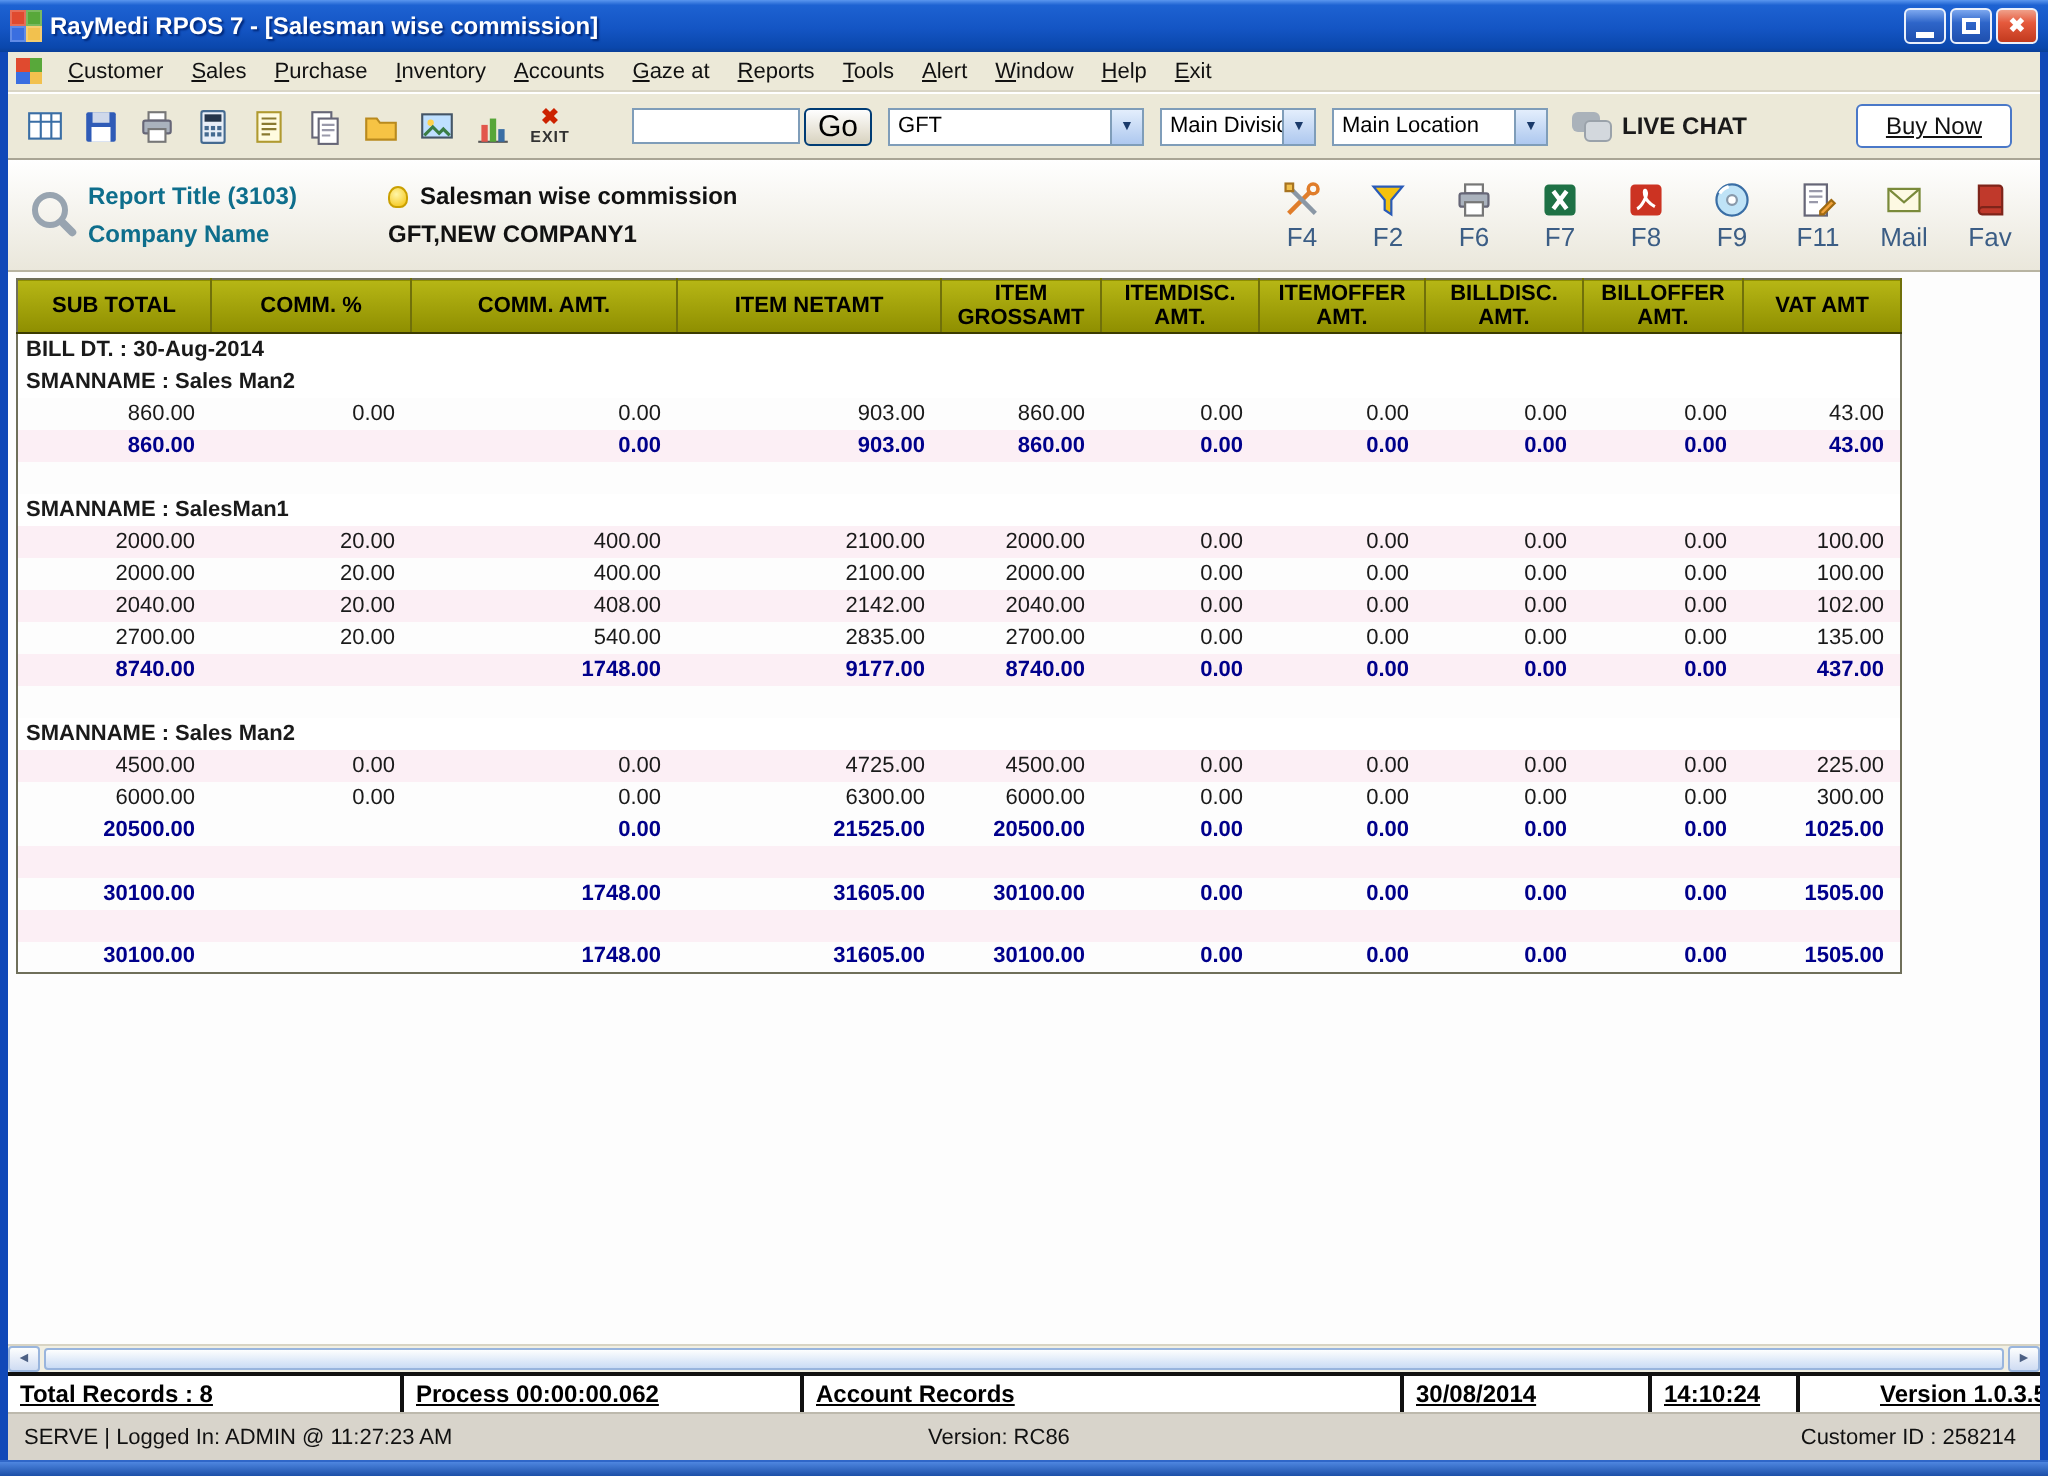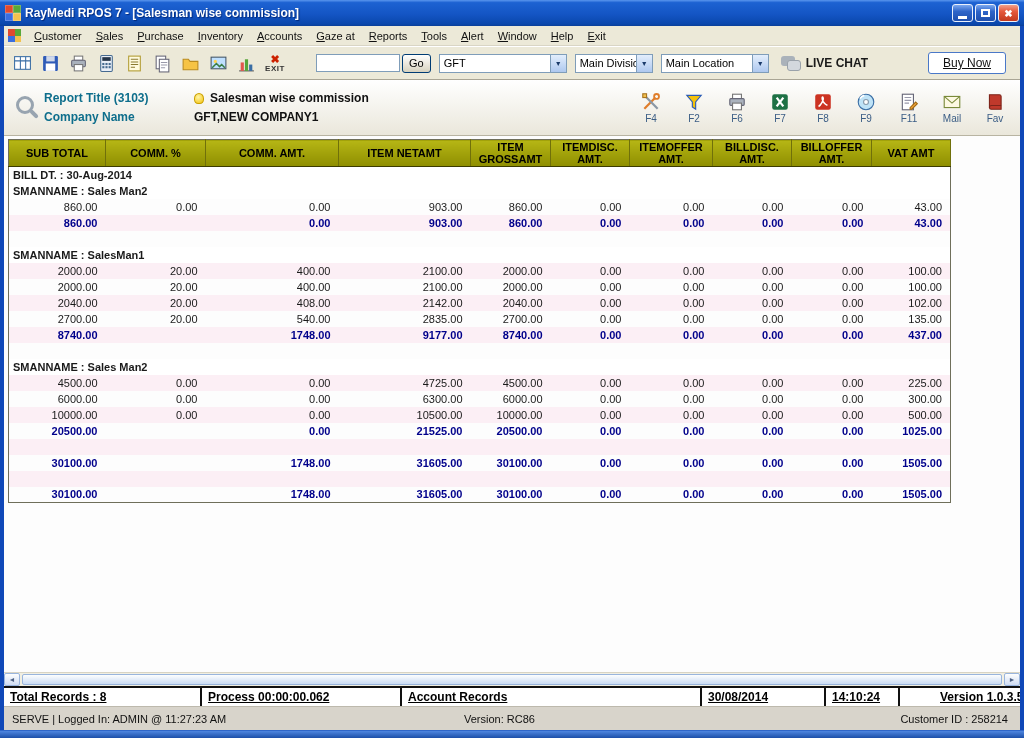--- a/index.html
+++ b/index.html
@@ -37,21 +37,21 @@
   
   .toolbar { height:34px; flex:0 0 34px; display:flex; align-items:center; padding:0 6px;
     background:#ECE9D8; border-top:1px solid #fff; border-bottom:1px solid #a9a595; }
   .tb-icons { display:flex; align-items:center; gap:4px; }
   .tb-icon { width:24px; height:24px; display:flex; align-items:center; justify-content:center; border:1px solid transparent; border-radius:2px; }
   .tb-icon svg { width:19px; height:19px; display:block; }
   .tb-exit { display:flex; flex-direction:column; align-items:center; justify-content:center; width:30px; height:28px; margin-left:2px; }
   .tb-exit .x { color:#cc2200; font-size:11px; font-weight:bold; line-height:10px; }
   .tb-exit .lbl { font-size:8px; font-weight:bold; color:#333; letter-spacing:0.5px; }
   .tb-input { width:84px; height:18px; border:1px solid #7F9DB9; background:#fff; margin-left:26px; font-size:11px; padding:0 3px; font-family:"Liberation Sans",sans-serif; }
-  .go-btn { height:19px; margin-left:2px; padding:0 6px; font-size:11px; border:1px solid #003C74; border-radius:3px;
+  .go-btn { height:19px; margin-left:2px; padding:0 6px; font-size:15px; border:1px solid #003C74; border-radius:3px;
     background:linear-gradient(#fefefe,#e8e4d8 60%,#d7d2bf); cursor:default; }
   .dropdown { height:19px; background:#fff; border:1px solid #7F9DB9; display:flex; align-items:center; margin-left:8px; }
   .dropdown .dd-value { flex:1; padding:0 4px; font-size:11px; white-space:nowrap; overflow:hidden; }
   .dropdown .dd-arrow { width:16px; height:100%; display:flex; align-items:center; justify-content:center; font-size:7px; color:#1a3a6a;
     background:linear-gradient(#e3eefc,#aec8ef); border-left:1px solid #7F9DB9; }
   .dd-list .dropdown:nth-child(1){ width:128px;gap:25px; } .dd-list .dropdown:nth-child(2){ width:78px; } .dd-list .dropdown:nth-child(3){ width:108px; }
   .dd-list { display:flex; align-items:center; }
   .livechat { display:flex; align-items:center; gap:5px; margin-left:12px; }
   .chat-icon { position:relative; width:20px; height:15px; }
   .chat-icon::before { content:""; position:absolute; left:0; top:0; width:14px; height:10px; background:#aab2ba; border-radius:3px; }
@@ -66,21 +66,21 @@
   .magnifier { position:relative; width:18px; height:18px; border:3px solid #98a4b0; border-radius:50%; margin:0 10px 6px 2px; }
   .magnifier::after { content:""; position:absolute; width:4px; height:10px; background:#98a4b0; right:-5px; bottom:-8px; transform:rotate(-45deg); border-radius:2px; }
   .labels { display:grid; grid-template-columns:150px auto; row-gap:5px; align-items:center; }
   .lab { color:#0E6E8C; font-weight:bold; font-size:12px; }
   .valrow { display:flex; align-items:center; gap:6px; }
   .bulb { width:10px; height:11px; background:radial-gradient(circle at 40% 35%,#fff6a8,#f4c20d); border:1px solid #caa002; border-radius:50% 50% 40% 40%; }
   .val { font-weight:bold; font-size:12px; color:#111; }
   .report-tools { margin-left:auto; display:flex; gap:13px; align-items:flex-start; }
   .tool { display:flex; flex-direction:column; align-items:center; width:30px; cursor:default; }
   .tool-icon svg { width:20px; height:20px; display:block; }
-  .tool-label { font-size:10px; color:#3b5d85; margin-top:1px; }
+  .tool-label { font-size:13px; color:#3b5d85; margin-top:1px; }
 
   
   .content { flex:1; background:#fdfdfd; overflow:hidden; padding:3px 0 0 4px; min-height:0; }
   table.report { border-collapse:collapse; table-layout:fixed; width:942px; border:1px solid #6f6f5a; }
   table.report th { background:linear-gradient(#b6b615,#8e8e00); color:#000; font-size:11px; font-weight:bold;
     border-right:1px solid #70700a; border-bottom:1px solid #3c3c00; height:26px; line-height:12px; padding:1px 2px; text-align:center; vertical-align:middle; }
   table.report td { font-size:11px; height:16px; line-height:14px; padding:0 8px 0 2px; text-align:right; white-space:nowrap; overflow:hidden; color:#1a1a1a; }
   table.report td.group { text-align:left; font-weight:bold; padding-left:4px; background:#fff; }
   table.report tr.stripe td { background:#FCEFF5; }
   table.report tr.subtotal td { font-weight:bold; color:#00008B; }
@@ -488,32 +488,20 @@
               <td>0.00</td>
               <td>0.00</td>
               <td>6300.00</td>
               <td>6000.00</td>
               <td>0.00</td>
               <td>0.00</td>
               <td>0.00</td>
               <td>0.00</td>
               <td>300.00</td>
             </tr>
-            <tr class="stripe">
-              <td>10000.00</td>
-              <td>0.00</td>
-              <td>0.00</td>
-              <td>10500.00</td>
-              <td>10000.00</td>
-              <td>0.00</td>
-              <td>0.00</td>
-              <td>0.00</td>
-              <td>0.00</td>
-              <td>500.00</td>
-            </tr>
             <tr class="subtotal">
               <td>20500.00</td>
               <td></td>
               <td>0.00</td>
               <td>21525.00</td>
               <td>20500.00</td>
               <td>0.00</td>
               <td>0.00</td>
               <td>0.00</td>
               <td>0.00</td>

